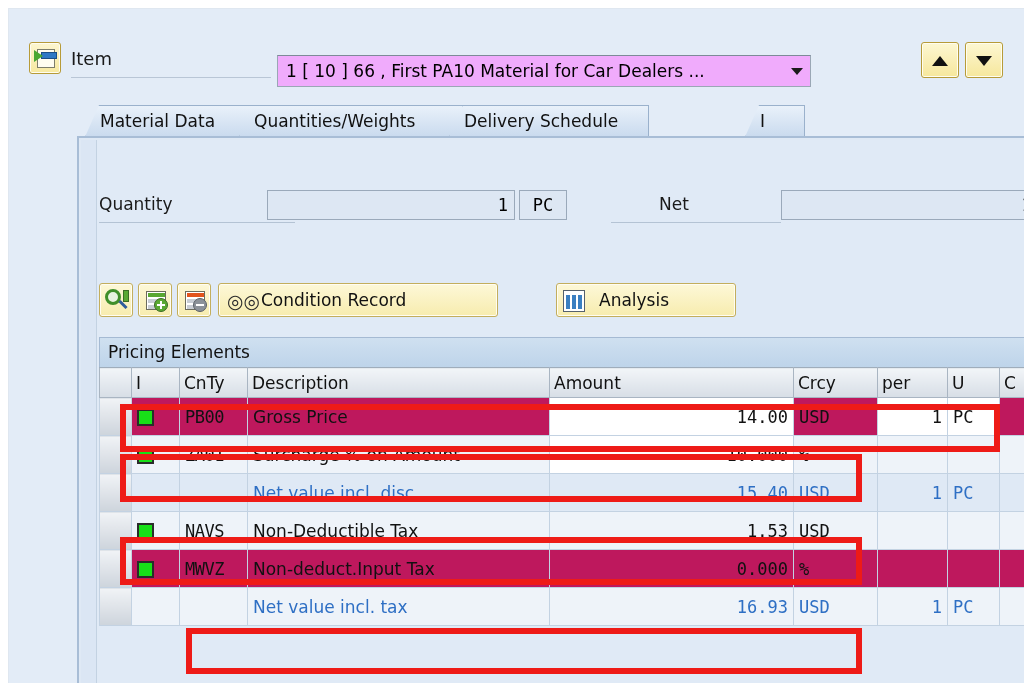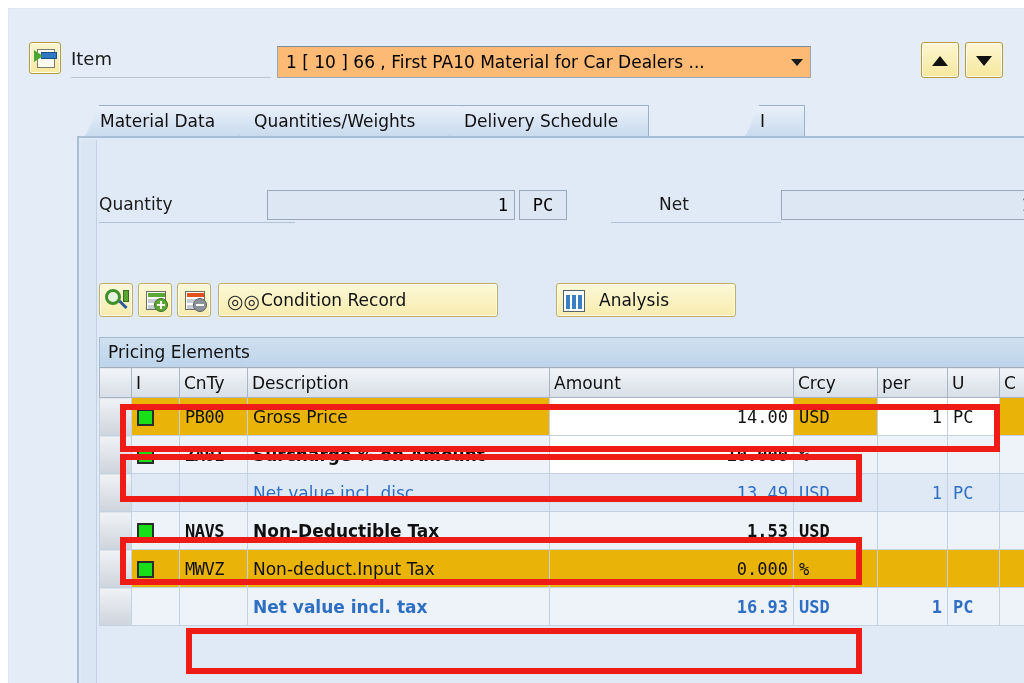--- a/index.html
+++ b/index.html
@@ -63,23 +63,23 @@
   .item-label {
     position: absolute; left: 52px; top: 11px;
     font-size: 18px; color: #1a1a1a;
     letter-spacing: 0px;
   }
   .item-underline {
     position: absolute; left: 52px; top: 40px;
     width: 200px; height: 1px; background: #b9c6d6;
   }
   .item-combo {
-    position: absolute; left: 258px; top: 9px;
+    position: absolute; left: 258px; top: 18px;
     width: 534px; height: 32px;
-    background: #fdba74;
+    background: #f0abfc;
     border: 1px solid #9aa7b5;
     border-top-color: #7d8a98;
   }
   .item-combo .val {
     position: absolute; left: 8px; top: 5px;
     font-size: 17px; color: #000;
     white-space: nowrap;
   }
   .item-combo .caret {
     position: absolute; right: 7px; top: 12px;
@@ -283,23 +283,23 @@
     overflow: hidden;
     white-space: nowrap;
   }
   table.pricing td {
     border: 1px solid #c3d2e2;
     height: 38px;
     padding: 0 5px;
     color: #111;
     overflow: hidden;
     white-space: nowrap;
-    background: #eab308;
-  }
-  tr.alt td { background: #eef3f9; font-weight: bold; }
+    background: #be185d;
+  }
+  tr.alt td { background: #eef3f9; }
   td.sel {
     background: linear-gradient(#f1f3f6, #cdd4dc) !important;
     border: 1px solid #a9b5c2;
     padding: 0;
   }
   td.num {
     text-align: right;
     font-family: "DejaVu Sans Mono", "Liberation Mono", monospace;
   }
   td.cnty {
@@ -468,21 +468,21 @@
                   <td class="crcy">%</td>
                   <td class="num"></td>
                   <td class="uom"></td>
                   <td></td>
                 </tr>
                 <tr class="subtotal">
                   <td class="sel"></td>
                   <td></td>
                   <td class="cnty"></td>
                   <td>Net value incl. disc</td>
-                  <td class="num">13.49</td>
+                  <td class="num">15.40</td>
                   <td class="crcy">USD</td>
                   <td class="num">1</td>
                   <td class="uom">PC</td>
                   <td></td>
                 </tr>
                 <tr class="alt">
                   <td class="sel"></td>
                   <td><span class="statled"></span></td>
                   <td class="cnty">NAVS</td>
                   <td>Non-Deductible Tax</td>

